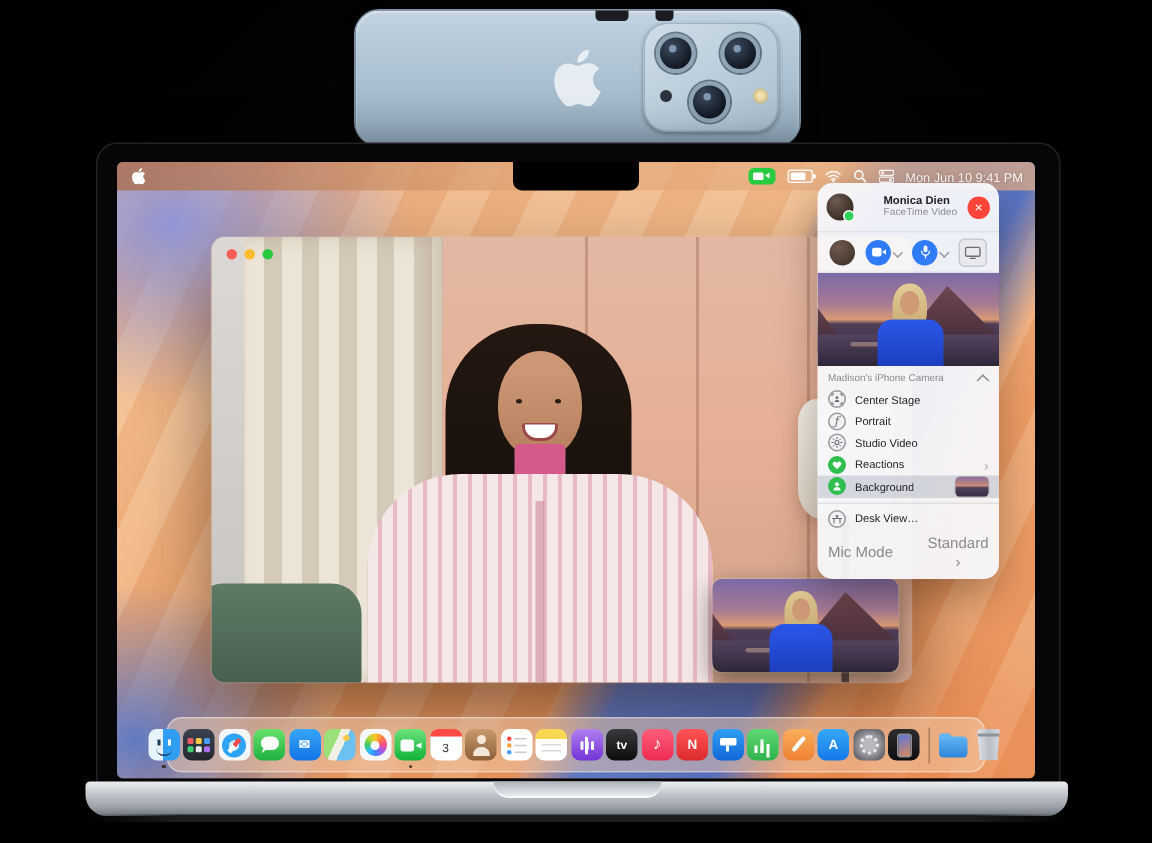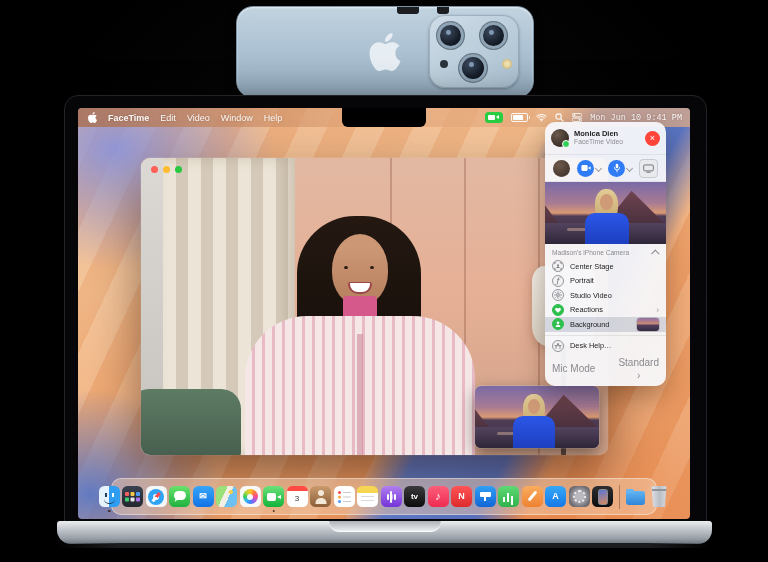--- a/index.html
+++ b/index.html
@@ -30,21 +30,21 @@
       linear-gradient(118deg, rgba(88,121,206,0) 58%, rgba(88,121,206,.95) 63%, rgba(80,112,198,.95) 74%, rgba(88,121,206,0) 80%),
       radial-gradient(ellipse 320px 210px at 72% 104%, rgba(238,136,74,.9), rgba(238,136,74,0) 72%),
       repeating-linear-gradient(115deg, rgba(255,238,214,.18) 0 26px, rgba(226,148,92,.16) 26px 52px),
       linear-gradient(160deg,#eaa97a 0%,#f3bd8e 30%,#ef9f67 60%,#e7935c 100%);}
 
   
   .menubar{left:0;top:0;width:612px;height:19px;background:linear-gradient(90deg,rgba(168,108,76,.78),rgba(226,166,122,.72) 45%,rgba(233,176,130,.7));display:flex;align-items:center;color:rgba(255,255,255,.96);font-size:9px;}
   .mb-left{display:flex;align-items:center;gap:11px;padding-left:10px;}
   .menu-item{cursor:default;text-shadow:0 0 2px rgba(90,50,30,.35);}
   .menu-item.bold{font-weight:bold;}
-  .mb-right{margin-left:auto;display:flex;align-items:center;gap:8px;padding-right:8px;font-family:Liberation Mono, monospace;}
+  .mb-right{margin-left:auto;display:flex;align-items:center;gap:8px;padding-right:8px;}
   .notch{left:264px;top:0;width:84px;height:19px;background:#000;border-radius:0 0 6px 6px;}
   .rec-pill{width:18px;height:11px;border-radius:3.5px;background:#28cd41;position:relative;}
   .rec-pill:before{content:"";position:absolute;left:3px;top:3.2px;width:7px;height:4.6px;background:#fff;border-radius:1px;}
   .rec-pill:after{content:"";position:absolute;left:11px;top:3.4px;border-top:2.2px solid transparent;border-bottom:2.2px solid transparent;border-right:3.6px solid #fff;}
   .battery{width:15px;height:7.5px;border:1px solid rgba(255,255,255,.9);border-radius:2px;position:relative;}
   .battery:before{content:"";position:absolute;left:1px;top:1px;bottom:1px;width:10px;background:#fff;border-radius:1px;}
   .battery:after{content:"";position:absolute;right:-3px;top:2px;width:1.6px;height:3.5px;background:rgba(255,255,255,.9);border-radius:0 1px 1px 0;}
   .clock{font-size:8.5px;white-space:nowrap;text-shadow:0 0 2px rgba(90,50,30,.35);}
 
   
@@ -75,21 +75,21 @@
   .mtn.m2{right:-10%;top:14%;width:70%;height:75%;clip-path:polygon(0 100%,45% 0,100% 100%);}
   .water{position:absolute;left:0;right:0;bottom:0;height:34%;background:linear-gradient(180deg,#54435f,#2e2738);}
   .water:after{content:"";position:absolute;left:18%;top:22%;width:45%;height:3px;background:rgba(240,200,170,.4);border-radius:2px;}
   .pw-hair{position:absolute;border-radius:46% 46% 40% 40%;background:linear-gradient(180deg,#e3cc96,#c7a86f);}
   .pw-face{position:absolute;border-radius:50%;background:#cf9a76;}
   .pw-body{position:absolute;border-radius:10px 10px 0 0;background:linear-gradient(180deg,#2b57e8,#1d3fc0);}
   .pip{left:334px;top:228px;width:124px;height:62px;border-radius:6px;box-shadow:0 6px 16px rgba(0,0,0,.45), 0 0 0 1px rgba(255,255,255,.22);}
 
   
   .side-panel{left:467px;top:14px;width:121px;border-radius:10px;overflow:hidden;background:rgba(247,247,250,.95);box-shadow:0 10px 26px rgba(50,25,10,.35);}
-  .notif{height:32px;display:flex;align-items:center;padding:0 6px;gap:5px;border-bottom:1px solid rgba(0,0,0,.06);}
+  .notif{height:32px;display:flex;align-items:center;padding:0 6px;gap:20px;border-bottom:1px solid rgba(0,0,0,.06);}
   .avatar{width:18px;height:18px;border-radius:50%;background:radial-gradient(circle at 35% 30%,#6b5a50,#34291f 80%);position:relative;flex:none;}
   .avatar:after{content:"";position:absolute;right:-1px;bottom:-1px;width:6px;height:6px;border-radius:50%;background:#30d158;border:1px solid #fff;}
   .notif-texts{display:flex;flex-direction:column;line-height:1.15;min-width:0;}
   .notif-name{font-size:7.5px;font-weight:bold;color:#1c1c1e;white-space:nowrap;}
   .notif-sub{font-size:6.8px;color:#8e8e93;white-space:nowrap;}
   .close-btn{margin-left:auto;width:15px;height:15px;border-radius:50%;background:#ff453a;color:#fff;font-size:9px;line-height:15px;text-align:center;flex:none;}
   .ctrl-row{height:26px;display:flex;align-items:center;justify-content:space-between;padding:0 8px;border-bottom:1px solid rgba(0,0,0,.06);}
   .ctrl-grp{display:flex;align-items:center;gap:1px;}
   .cbtn{width:17px;height:17px;border-radius:50%;display:flex;align-items:center;justify-content:center;}
   .cbtn.dark{background:radial-gradient(circle at 35% 30%,#6d594e,#3a2c22);}
@@ -204,27 +204,20 @@
 
   <div class="abs screen">
 
     <div class="abs menubar">
       <div class="mb-left">
         <span>
             <svg width="9" height="11" viewBox="0 0 814 1000">
               <path fill="#fff" d="M788.1 340.9c-5.8 4.5-108.2 62.2-108.2 190.5 0 148.4 130.3 200.9 134.2 202.2-.6 3.2-20.7 71.9-68.7 141.9-42.8 61.6-87.5 123.1-155.5 123.1s-85.5-39.5-164-39.5c-76.5 0-103.7 40.8-165.9 40.8s-105.6-57-155.5-127C46.7 790.7 0 663 0 541.8c0-194.4 126.4-297.5 250.8-297.5 66.1 0 121.2 43.4 162.7 43.4 39.5 0 101.1-46 176.3-46 28.5 0 130.9 2.6 198.3 99.2zm-234-181.5c31.1-36.9 53.1-88.1 53.1-139.3 0-7.1-.6-14.3-1.9-20.1-50.6 1.9-110.8 33.7-147.1 75.8-28.5 32.4-55.1 83.6-55.1 135.5 0 7.8 1.3 15.6 1.9 18.1 3.2.6 8.4 1.3 13.6 1.3 45.4 0 102.5-30.4 135.5-71.3z"></path>
             </svg>
           </span>
-        <span style="display:flex;gap:11px;">
-            <span class="menu-item bold">FaceTime</span>
-            <span class="menu-item">Edit</span>
-            <span class="menu-item">Video</span>
-            <span class="menu-item">Window</span>
-            <span class="menu-item">Help</span>
-          </span>
       </div>
       <div class="mb-right">
         <span class="rec-pill"></span>
         <span class="battery"></span>
         <span>
             <svg width="11" height="9" viewBox="0 0 12 9">
               <g fill="none" stroke="#fff" stroke-width="1.1" stroke-linecap="round">
                 <path d="M1 3.2C3.8.4 8.2.4 11 3.2"></path>
                 <path d="M2.8 5C4.6 3.3 7.4 3.3 9.2 5"></path>
                 <path d="M4.6 6.8c.8-.8 2-.8 2.8 0"></path>
@@ -382,21 +375,21 @@
               <span class="lbl">Background</span>
               <span class="thumb"></span>
             </div>
             <div class="cm-row desk">
               <span class="ci">
                 <svg width="8" height="8" viewBox="0 0 12 12">
                   <path d="M1.5 5.5h9M3 5.5V10M9 5.5V10" fill="none" stroke="currentColor" stroke-width="1.1" stroke-linecap="round"></path>
                   <rect x="4.8" y="2" width="2.4" height="2.6" rx=".5" fill="currentColor"></rect>
                 </svg>
               </span>
-              <span class="lbl">Desk Help…</span>
+              <span class="lbl">Desk View…</span>
             </div>
           </div>
         <div class="cm-footer">
           <span>Mic Mode</span>
           <span class="val">
             <span>Standard</span>
             <span>›</span>
           </span>
         </div>
       </div>

